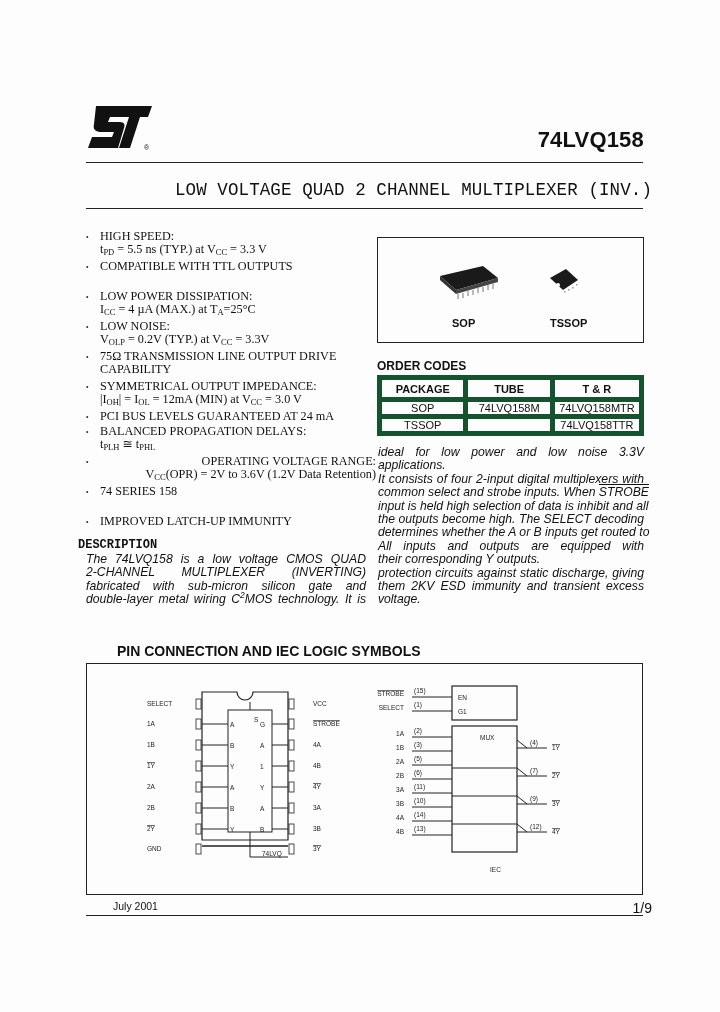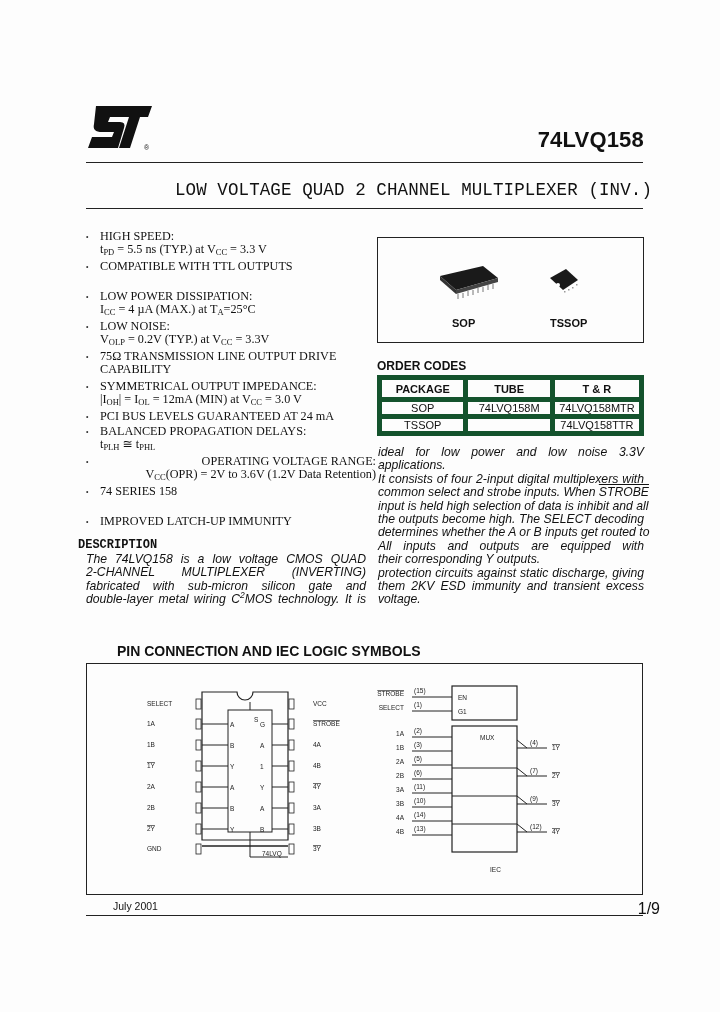--- a/index.html
+++ b/index.html
@@ -31,21 +31,21 @@
   #order-table { position: absolute; left: 377px; top: 375px; width: 267px; border-collapse: collapse; font-size: 11px; }
   #order-table th, #order-table td { border: 5px solid #14532d; text-align: center; height: 14px; padding: 0; }
   #order-table th { height: 22px; font-weight: bold; }
 
   #pin-h { left: 86px; top: 643px; font-size: 14px; font-weight: bold; padding-left: 31px; }
   #pin-box { left: 86px; top: 663px; width: 557px; height: 232px; border: 1px solid #222; }
   #diagram-svg { position: absolute; left: 0; top: 0; }
   .dtext { font-family: "Liberation Sans", sans-serif; font-size: 6.5px; fill: #222; }
 
   #footer-date { left: 86px; top: 900px; font-size: 10.5px; margin-left: 27px; }
-  #footer-page { right: 60px; top: 900px; font-size: 16px; }
+  #footer-page { right: 68px; top: 900px; font-size: 14px; }
 </style>
 </head>
 <body>
 
 <svg id="logo" class="abs" viewBox="0 0 70 48" width="70" height="48">
   <path d="M10 2 L52 2 L48 13 L24 13 L22 18 L34 18 Q40 18 38 24 L32 44 L2 44 L6 33 L26 33 L28 28 L16 28 Q6 28 8 20 Z" fill="#111"></path>
   <path d="M40 2 L66 2 L62 13 L54 13 L44 44 L33 44 L43 13 L36 13 Z" fill="#111"></path>
   <text x="58" y="46" font-size="7" font-family="Liberation Sans, sans-serif" fill="#111">®</text>
 </svg>
 

